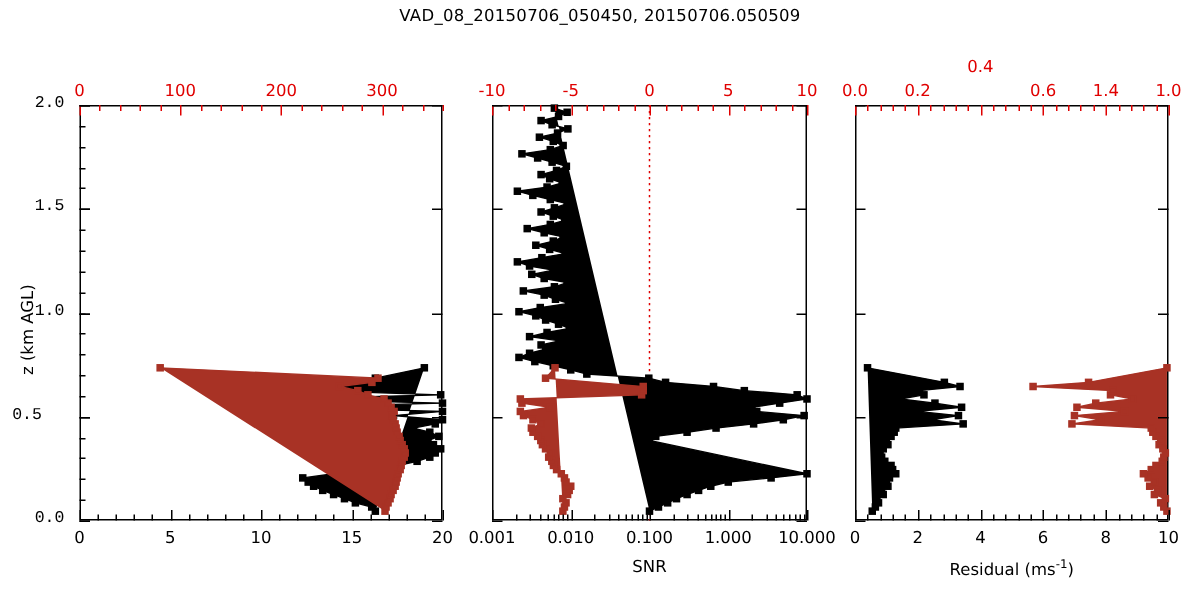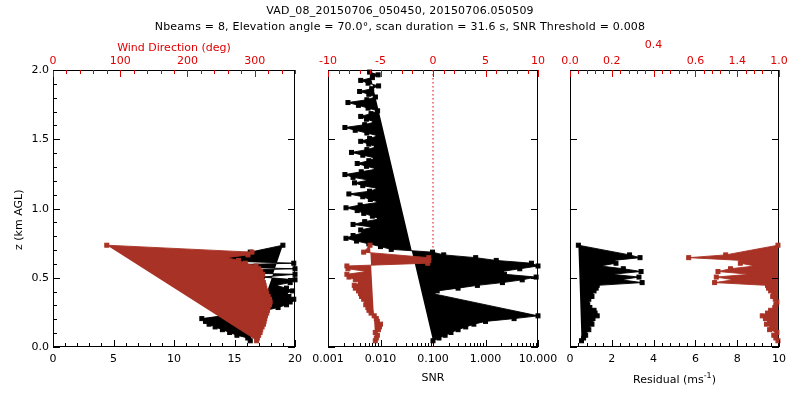--- a/index.html
+++ b/index.html
@@ -16,39 +16,38 @@
   .toptitle{position:absolute;color:#e00000;font-size:11px;white-space:nowrap;text-align:center;}
   .topnums{position:absolute;color:#e00000;font-size:11px;white-space:nowrap;}
   .botnums{position:absolute;color:#000;font-size:11px;white-space:nowrap;}
   .botlabel{position:absolute;color:#000;font-size:11px;white-space:nowrap;text-align:center;}
 
   .tick{position:absolute;background:#000;}
   .rtick{position:absolute;background:#e00000;}
 
   .ylab{position:absolute;color:#000;font-size:11px;white-space:nowrap;
         transform:rotate(-90deg);transform-origin:left top;}
-  .ynum{position:absolute;color:#000;font-size:11px;text-align:right;white-space:nowrap;}
+  .ynum{position:absolute;color:#000;font-size:11px;text-align:center;white-space:nowrap;font-family:Liberation Mono, monospace;}
 
   svg{position:absolute;left:0;top:0;overflow:visible;}
   .mk{stroke:none;}
   .ln{fill:none;stroke-width:0.9;}
   .blk{fill:#000;stroke:#000;}
   .red{fill:#a83225;stroke:#a83225;}
   .zeroline{stroke:#e00000;stroke-width:1;stroke-dasharray:1.5 2.5;}
 
   #credit{position:absolute;color:#000;font-size:9px;white-space:nowrap;}
   sup{font-size:.72em;vertical-align:super;}
 </style>
 </head>
 <body>
 
 <div id="root">
 
   <div class="ttl" id="title-line1">VAD_08_20150706_050450, 20150706.050509</div>
-  <div class="ttl" id="title-line2">Nbeams = 8, Elevation angle = 70.0°, scan duration = 31.6 s, SNR Threshold = 0.008</div>
 
   <div class="ylab" style="left:12px;top:250px;">z (km AGL)</div>
 
   <div class="panel" id="panel-left" style="left:53px;width:242px;">
     <div class="frame"></div>
     <svg id="svg-left" width="242" height="277">
         <polyline points="197.23,270.77 194.81,268.00 183.92,265.23 176.66,262.46 169.40,259.69 162.14,256.92 156.09,254.15 152.46,251.38 148.83,248.61 169.40,245.84 194.81,243.07 212.96,240.30 225.06,237.53 233.53,234.76 237.16,231.99 240.79,229.22 235.95,226.45 232.32,223.68 239.58,220.91 233.53,218.14 222.64,215.37 237.16,212.60 242.00,209.83 209.33,207.06 242.00,204.29 135.52,201.52 242.00,198.75 131.89,195.98 240.79,193.21 157.30,190.44 139.15,187.67 122.21,184.90 197.23,182.13 229.90,175.20" class="ln blk"></polyline>
         <rect x="195.23" y="268.77" width="4" height="4" class="mk blk"></rect>
         <rect x="192.81" y="266.00" width="4" height="4" class="mk blk"></rect>
         <rect x="181.92" y="263.23" width="4" height="4" class="mk blk"></rect>
@@ -113,21 +112,20 @@
         <rect x="203.70" y="196.75" width="4" height="4" class="mk red"></rect>
         <rect x="201.01" y="193.98" width="4" height="4" class="mk red"></rect>
         <rect x="190.26" y="191.21" width="4" height="4" class="mk red"></rect>
         <rect x="183.53" y="188.44" width="4" height="4" class="mk red"></rect>
         <rect x="171.43" y="185.67" width="4" height="4" class="mk red"></rect>
         <rect x="192.94" y="182.90" width="4" height="4" class="mk red"></rect>
         <rect x="196.98" y="180.13" width="4" height="4" class="mk red"></rect>
         <rect x="51.78" y="173.20" width="4" height="4" class="mk red"></rect>
       </svg>
   </div>
-  <div class="toptitle" style="left:53px;width:242px;top:41px;">Wind Direction (deg)</div>
   <div id="left-topnums">
       <div class="topnums" style="left: 33px; top: 54px; width: 40px; text-align: center;">0</div>
       <div class="topnums" style="left: 100.222px; top: 54px; width: 40px; text-align: center;">100</div>
       <div class="topnums" style="left: 167.444px; top: 54px; width: 40px; text-align: center;">200</div>
       <div class="topnums" style="left: 234.667px; top: 54px; width: 40px; text-align: center;">300</div>
     </div>
   <div id="left-topticks">
       <div class="rtick" style="left: 53px; top: 70px; width: 1px; height: 7px;"></div>
       <div class="rtick" style="left: 66.4444px; top: 70px; width: 1px; height: 4px;"></div>
       <div class="rtick" style="left: 79.8889px; top: 70px; width: 1px; height: 4px;"></div>
@@ -531,21 +529,21 @@
       <div class="tick" style="left: 745.56px; top: 343px; width: 1px; height: 4px;"></div>
       <div class="tick" style="left: 753.92px; top: 343px; width: 1px; height: 4px;"></div>
       <div class="tick" style="left: 762.28px; top: 343px; width: 1px; height: 4px;"></div>
       <div class="tick" style="left: 770.64px; top: 343px; width: 1px; height: 4px;"></div>
       <div class="tick" style="left: 779px; top: 340px; width: 1px; height: 7px;"></div>
     </div>
   <div class="botlabel" style="left:570px;width:209px;top:371px;"><span>Residual (ms<sup>-1</sup>)</span></div>
 
   <div id="ynums">
       <div class="ynum" style="left: 17px; top: 340px; width: 32px;">0.0</div>
-      <div class="ynum" style="left: 17px; top: 270.75px; width: 32px;">0.5</div>
+      <div class="ynum" style="left: 2px; top: 270.75px; width: 32px;">0.5</div>
       <div class="ynum" style="left: 17px; top: 201.5px; width: 32px;">1.0</div>
       <div class="ynum" style="left: 17px; top: 132.25px; width: 32px;">1.5</div>
       <div class="ynum" style="left: 17px; top: 63px; width: 32px;">2.0</div>
     </div>
   <div id="yticks">
       <div class="tick" style="left: 53px; top: 347px; width: 7px; height: 1px;"></div>
       <div class="tick" style="left: 53px; top: 277.75px; width: 7px; height: 1px;"></div>
       <div class="tick" style="left: 53px; top: 208.5px; width: 7px; height: 1px;"></div>
       <div class="tick" style="left: 53px; top: 139.25px; width: 7px; height: 1px;"></div>
       <div class="tick" style="left: 53px; top: 70px; width: 7px; height: 1px;"></div>

